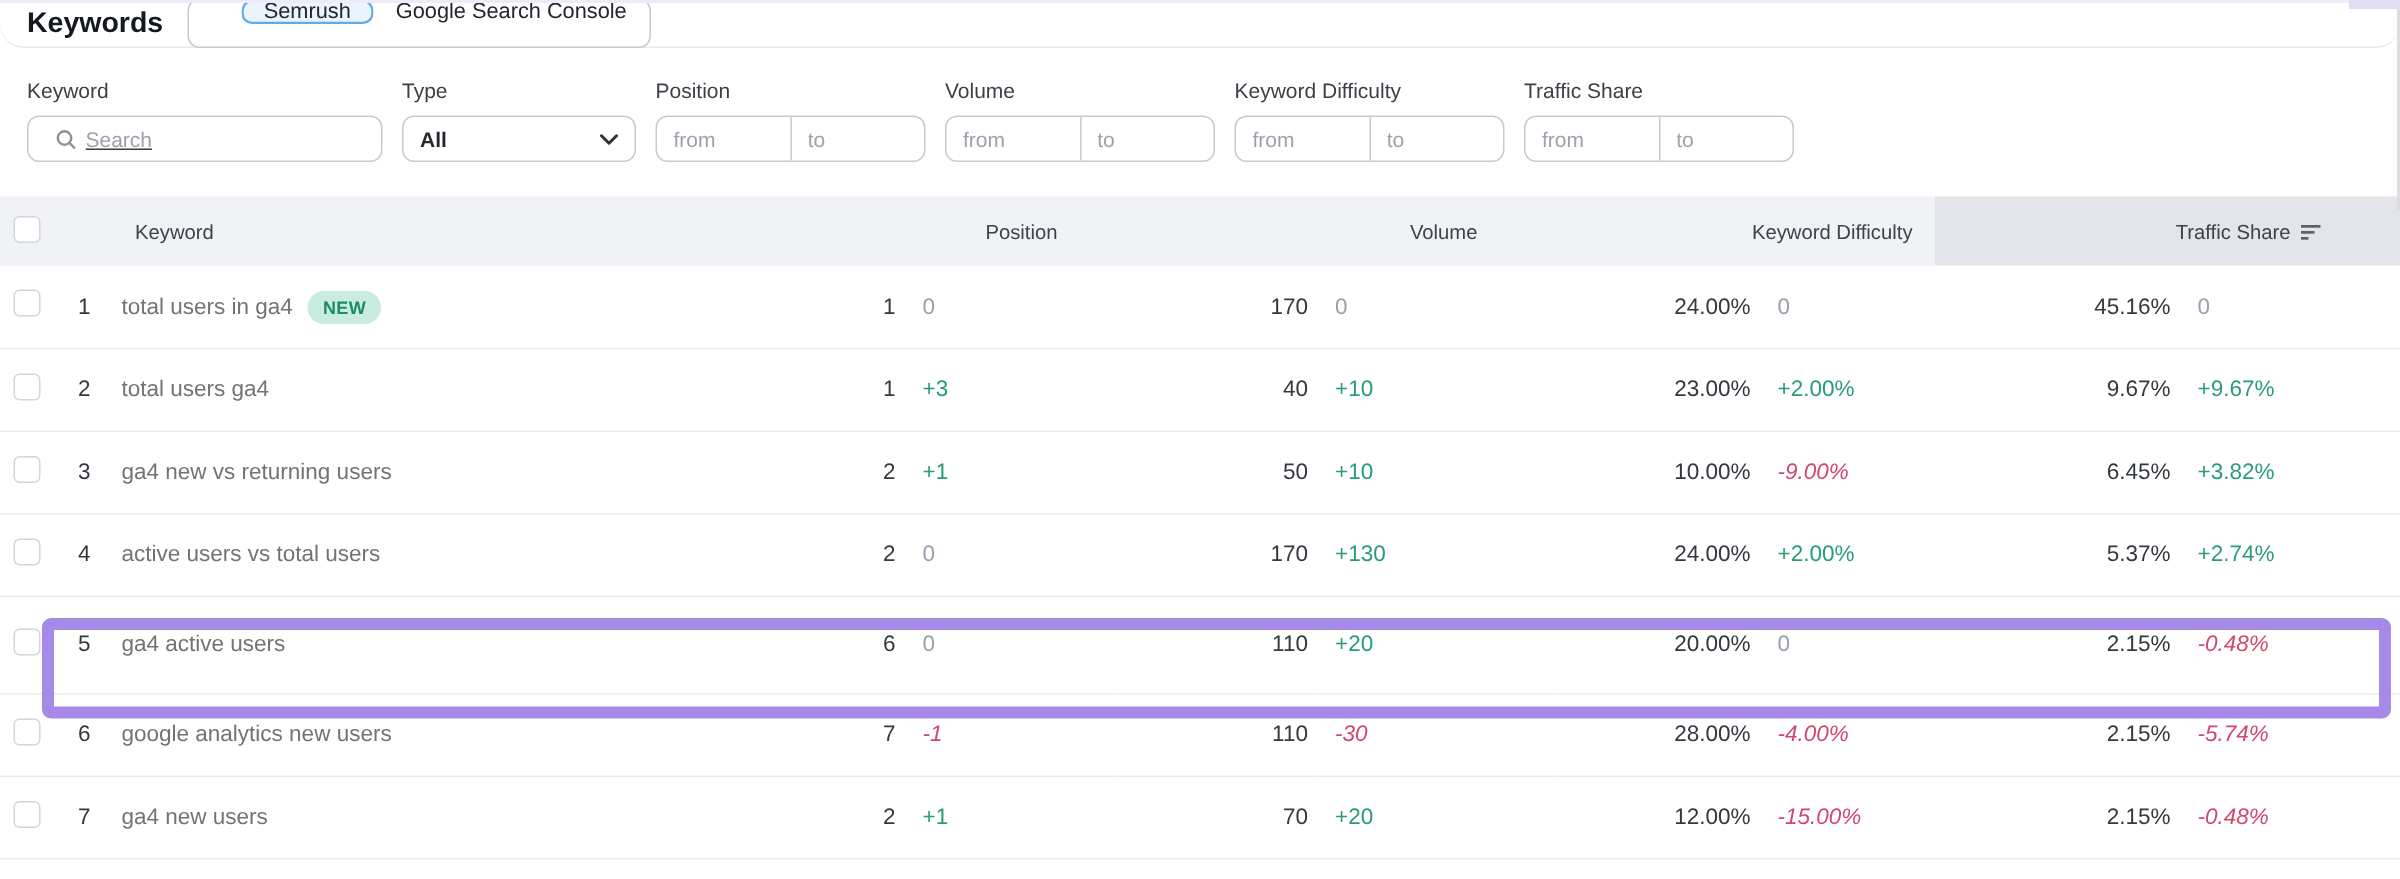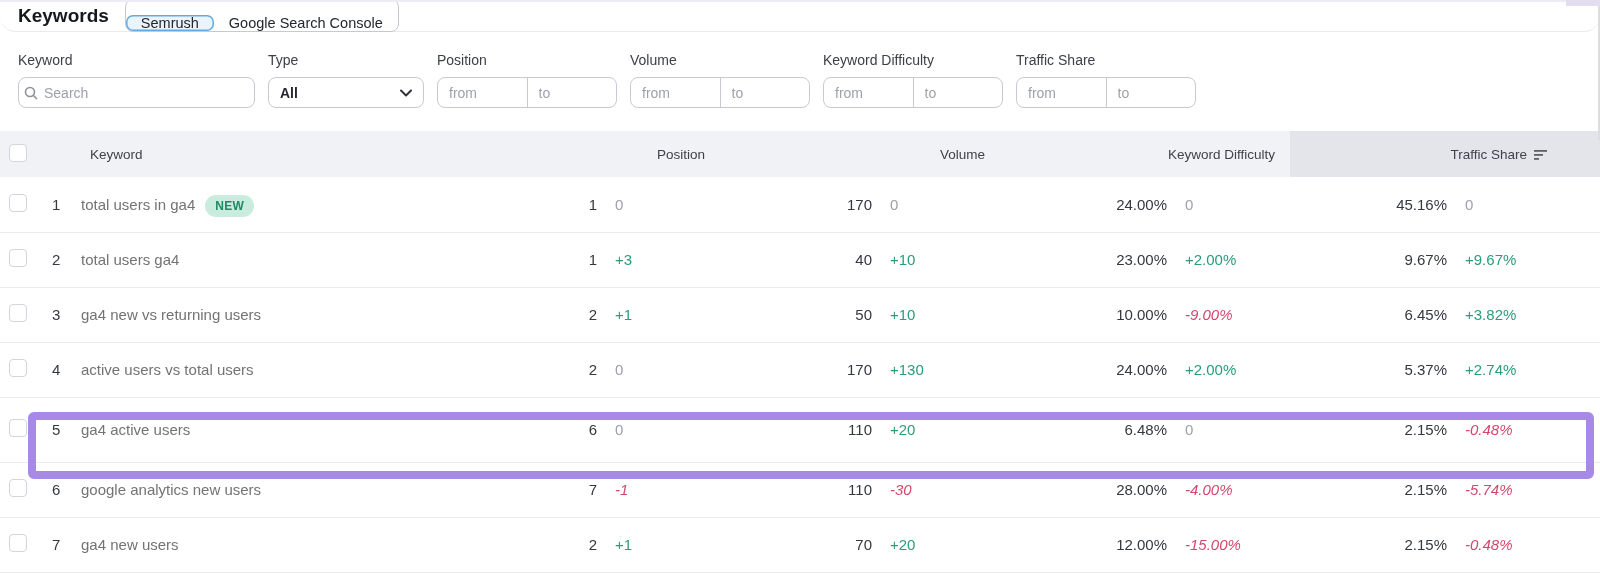--- a/index.html
+++ b/index.html
@@ -9,30 +9,30 @@
     background:#ffffff; color:#383d44;
     font-family:"Liberation Sans", sans-serif;
   }
   .top-line { position:absolute; top:0; left:0; right:0; height:2px; background:#edebf6; z-index:9; }
   .corner-frag { position:absolute; top:0; right:0; width:34px; height:6px; background:#e2ddf1; z-index:10; }
   .right-edge { position:absolute; top:0; right:0; width:2px; height:140px; background:#dcdde3; z-index:9; }
 
   
   .header-bar { height:32px; display:flex; align-items:center; padding-left:18px; border-bottom:1px solid #e9eaee;border-radius:24px; }
   .title { font-size:19px; font-weight:bold; color:#15181c; }
-  .tab-group { display:flex; margin-left:16px; border:1px solid #c6c9d1; border-radius:8px; height:33px; align-items:flex-end; background:#fff; }
+  .tab-group { display:flex; margin-left:16px; border:1px solid #c6c9d1; border-radius:8px; height:33px; align-items:flex-start; background:#fff;padding-left:35px; }
   .tab { display:flex; align-items:center; padding:0 15px; font-size:14.5px; color:#23262b; cursor:pointer; border-radius:7px; }
   .tab.active { background:#e9f4fd; box-shadow: inset 0 0 0 1.5px #64abe4; }
 
   
   .filters { display:flex; gap:13px; padding:20px 0 0 18px; }
   .fgroup { display:flex; flex-direction:column; }
   .flabel { font-size:14px; color:#3c4047; margin-bottom:9px; }
   .control { height:31px; border:1px solid #c7cad2; border-radius:8px; background:#fff; display:flex; align-items:center; }
-  .search-box { width:237px; padding:0 3px; }
+  .search-box { width:237px; padding:0 16px;text-decoration:underline; }
   .search-box svg { flex:0 0 auto; margin:0 6px 0 2px; }
   input { border:none; outline:none; font-size:14px; font-family:inherit; width:100%; color:#33373d; background:transparent; padding:0; }
   input::placeholder { color:#9da1aa; }
   .select { width:156px; justify-content:space-between; padding:0 11px; font-size:14px; font-weight:bold; color:#26292e; cursor:pointer; }
   .range { width:180px; padding:0;justify-content:flex-end; }
   .range input { width:50%; padding:0 11px; height:100%; }
   .range .sep { width:1px; align-self:stretch; background:#c7cad2; }
 
   
   table { width:1600px; margin-top:23px; border-collapse:collapse; table-layout:fixed; font-size:15px; }
@@ -221,21 +221,21 @@
         <td class="delta pos">+2.74%</td>
       </tr>
       <tr class="highlighted">
         <td class="cb-cell"><span class="checkbox"></span></td>
         <td class="num">5</td>
         <td class="kw"><a>ga4 active users</a></td>
         <td class="val">6</td>
         <td class="delta neu">0</td>
         <td class="val">110</td>
         <td class="delta pos">+20</td>
-        <td class="val">6.48%</td>
+        <td class="val">20.00%</td>
         <td class="delta neu">0</td>
         <td class="val">2.15%</td>
         <td class="delta neg">-0.48%</td>
       </tr>
       <tr>
         <td class="cb-cell"><span class="checkbox"></span></td>
         <td class="num">6</td>
         <td class="kw"><a>google analytics new users</a></td>
         <td class="val">7</td>
         <td class="delta neg">-1</td>

